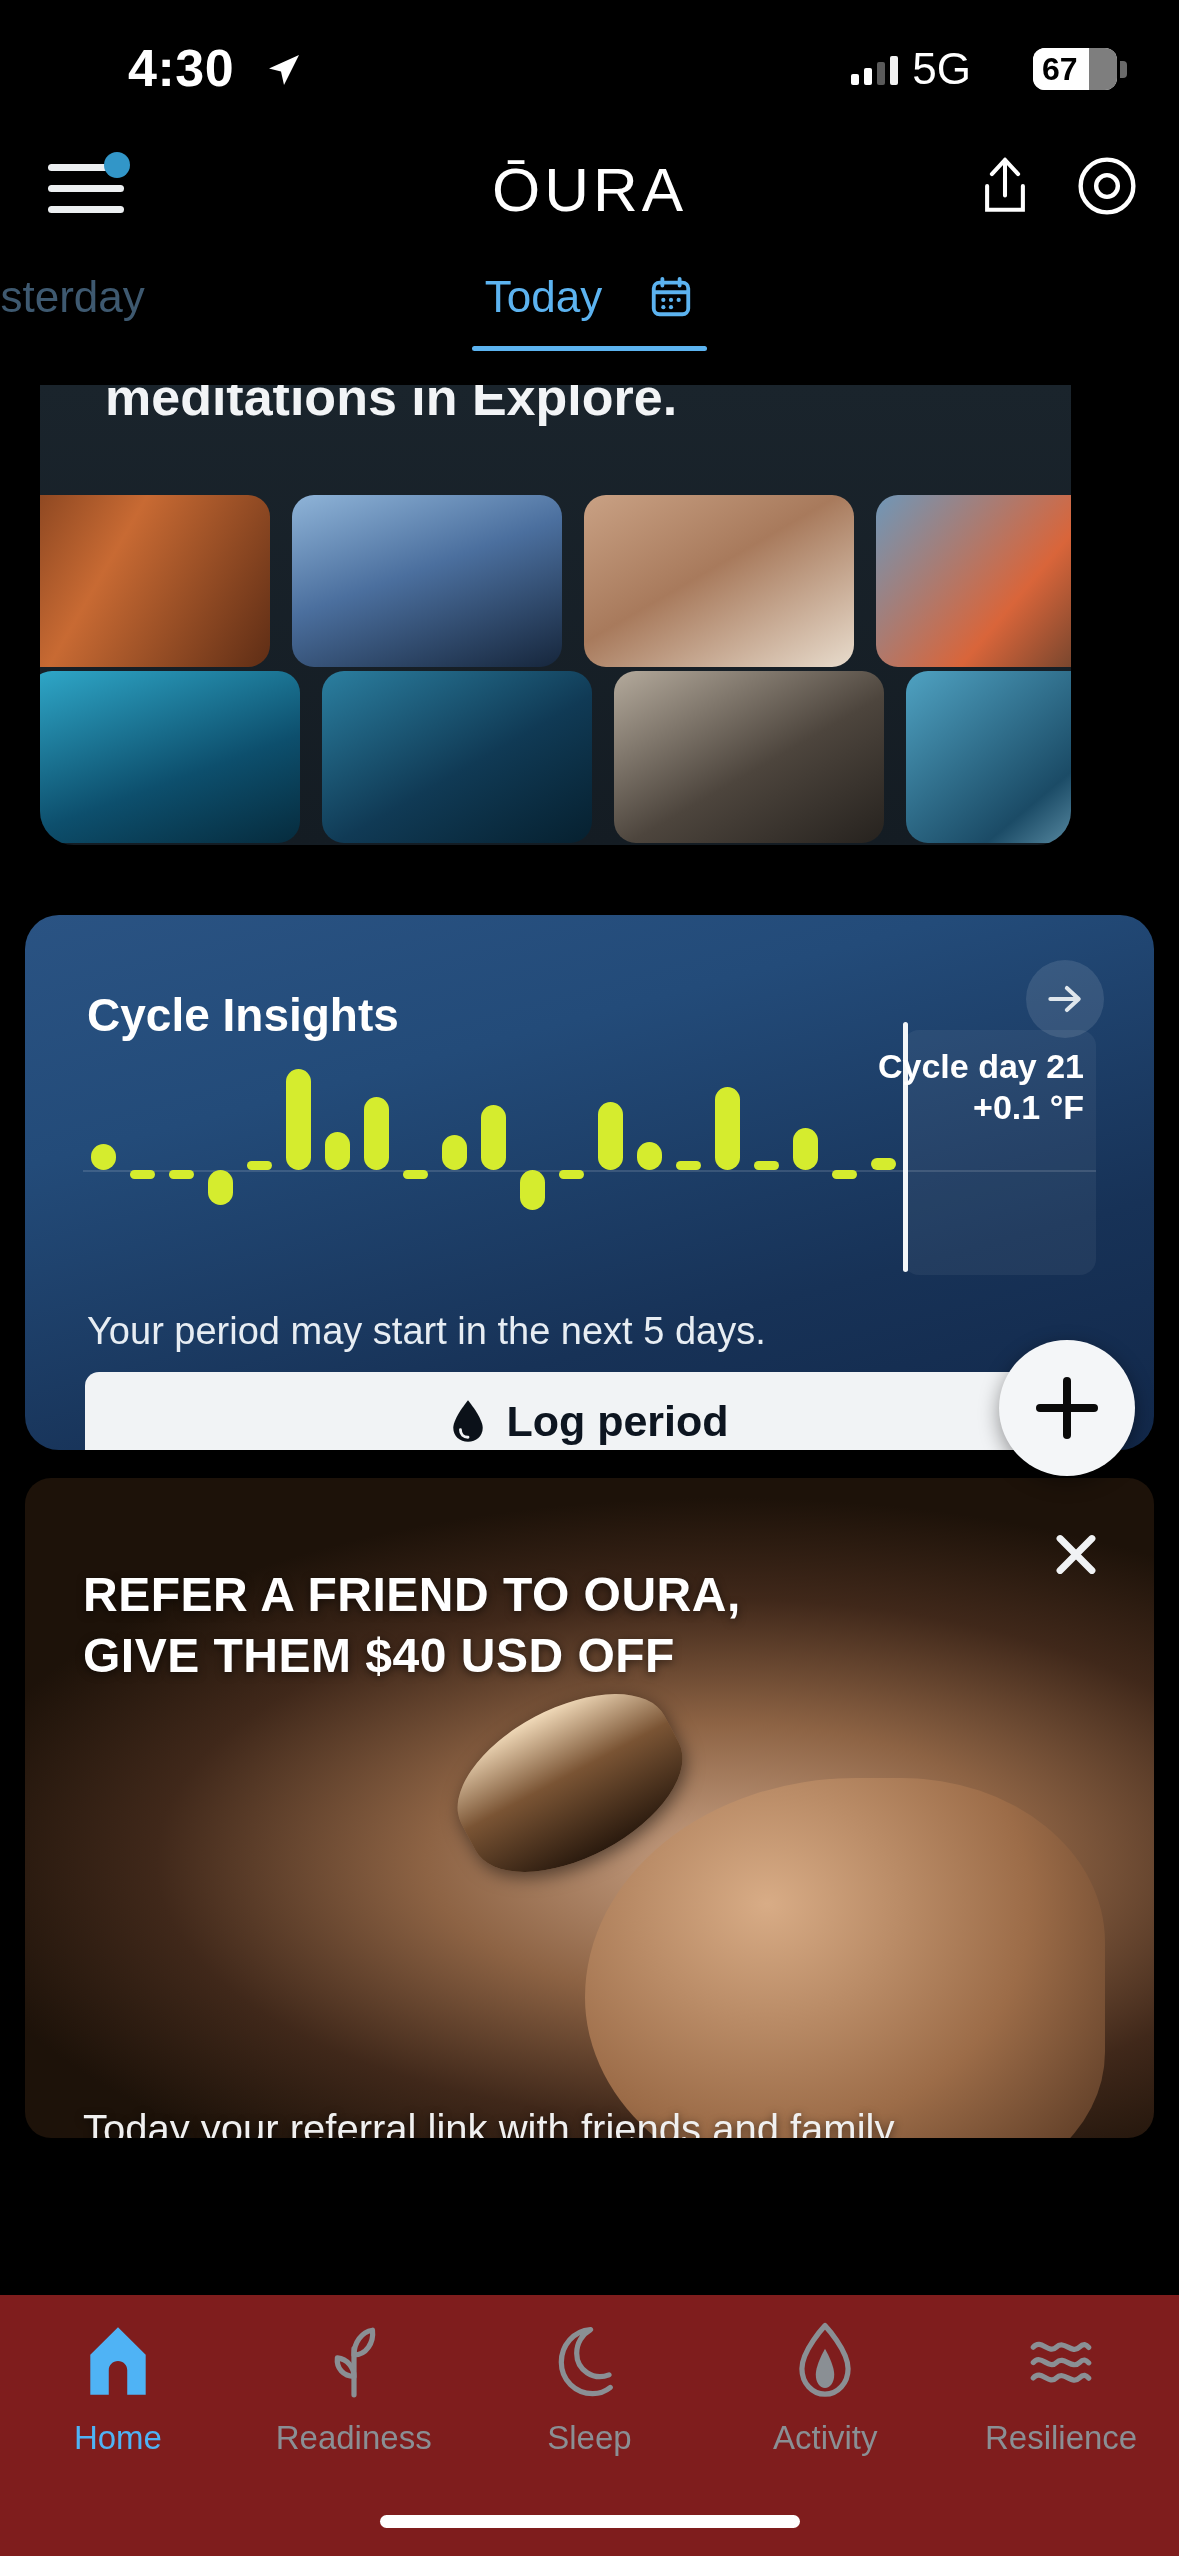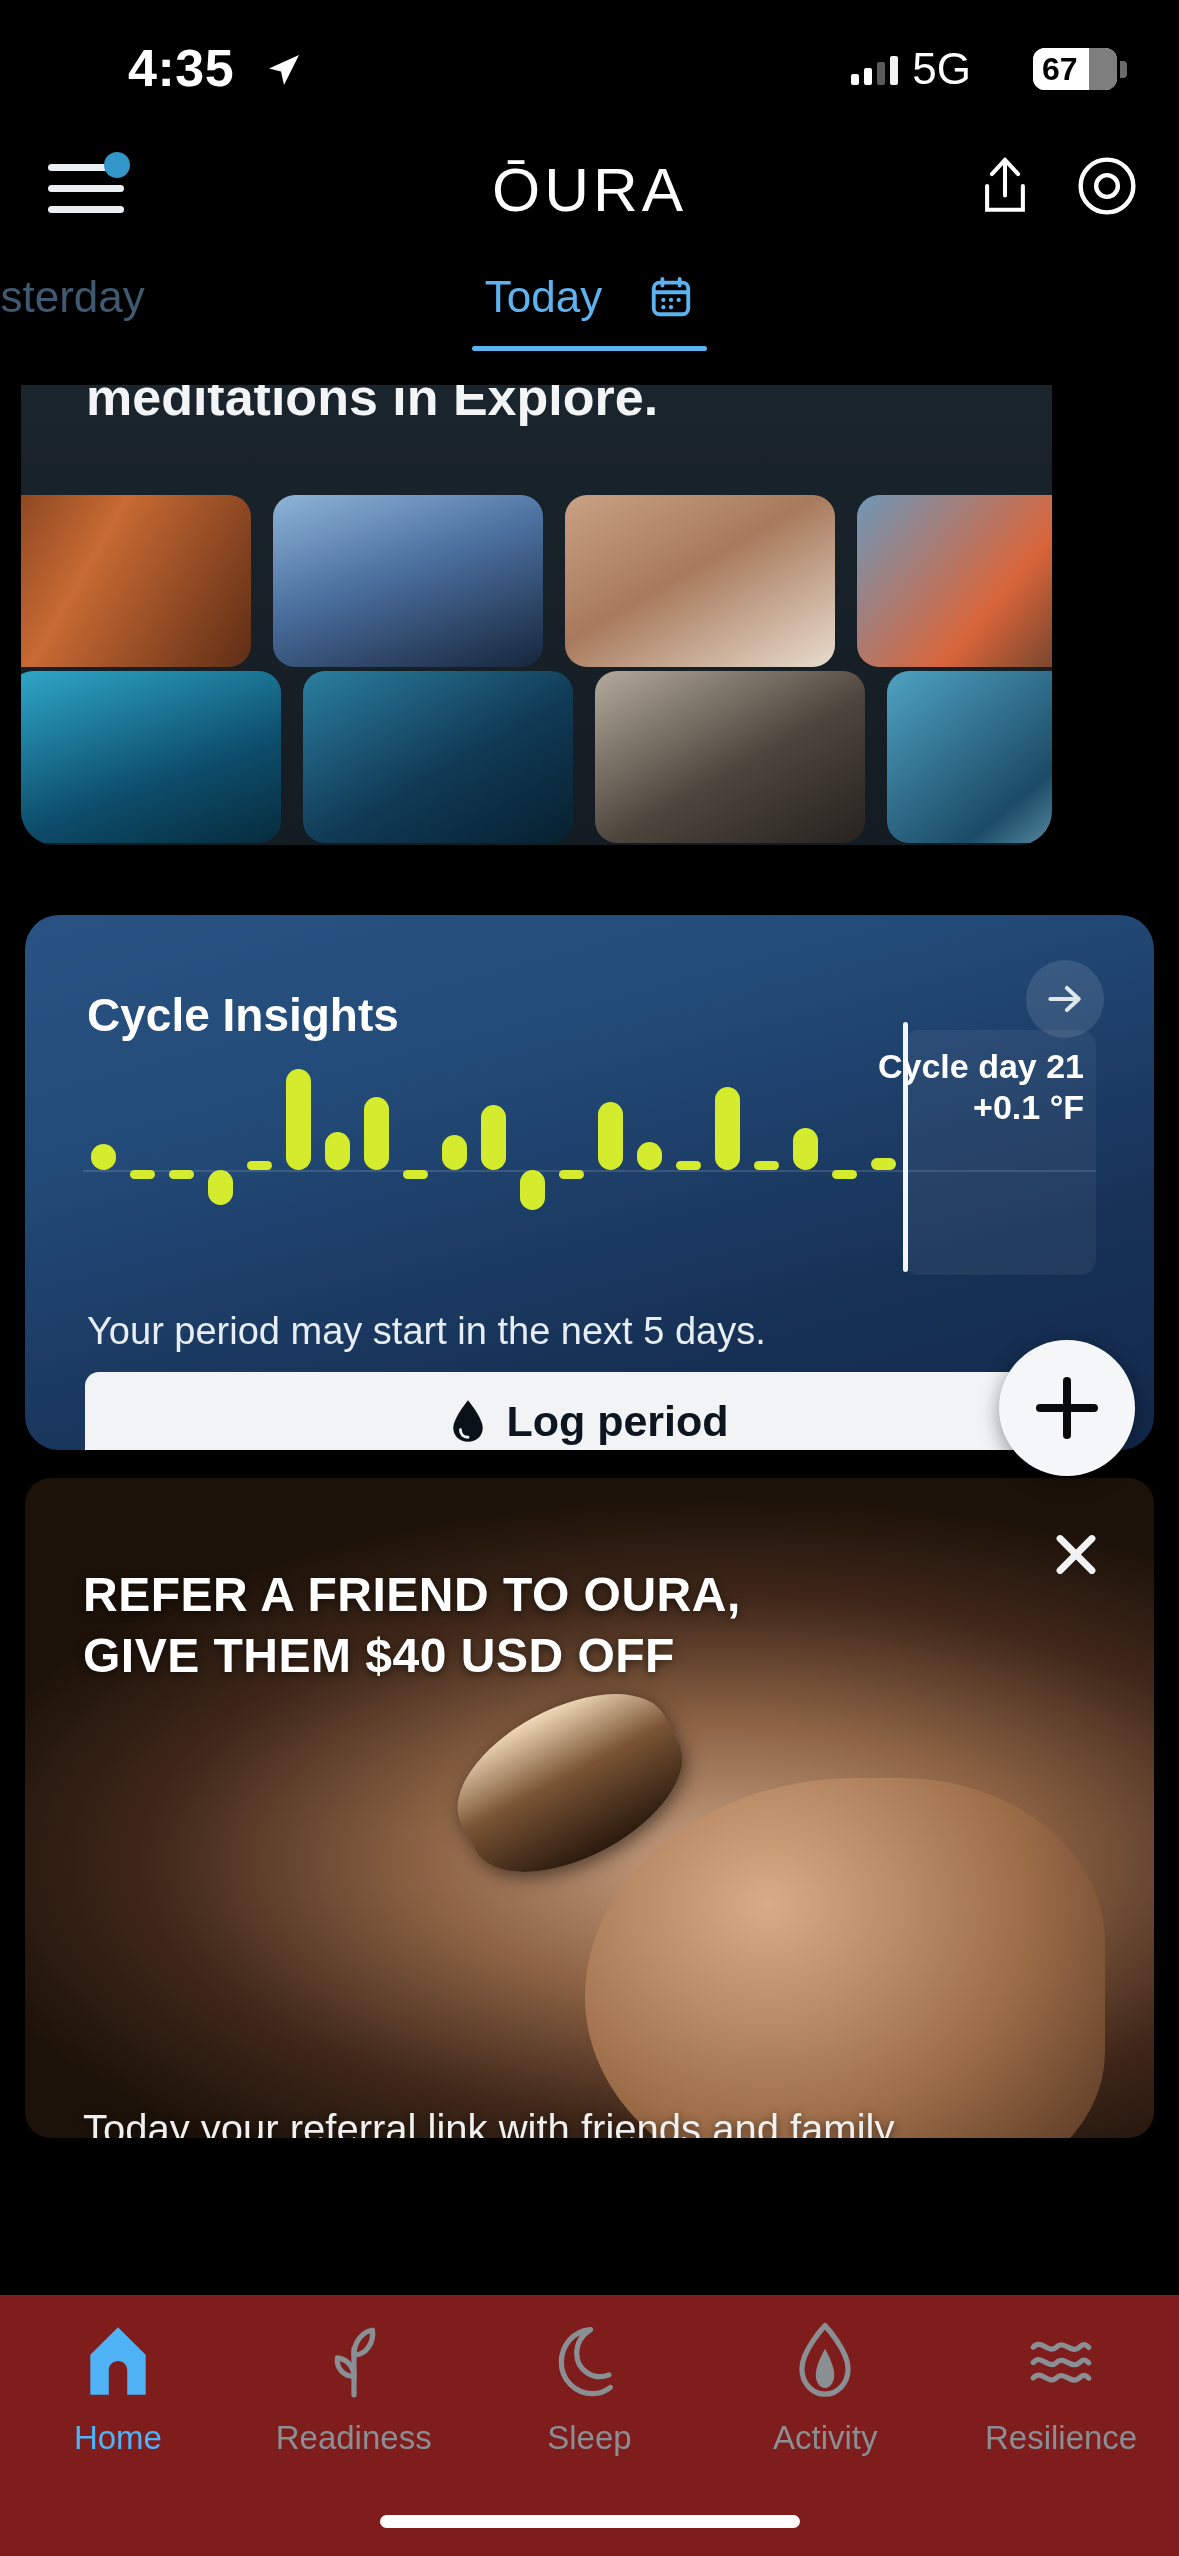--- a/index.html
+++ b/index.html
@@ -59,21 +59,21 @@
   }
   .daytab.prev { left:-24px; top:22px; color:#3e5970; }
   .daytab.cur { left:0; right:0; top:22px; justify-content:center; color:#5cb3f0;gap:46px; }
   .tab-underline { position:absolute; left:472px; top:96px; width:235px; height:5px; background:#5cb3f0; border-radius:3px; }
 
   
   .body { position:absolute; top:385px; left:0; width:1179px; height:1910px; overflow:hidden; }
 
   
   .medcard {
-    position:absolute; left:21px; top:0; width:1031px; height:460px;
+    position:absolute; left:40px; top:0; width:1031px; height:460px;
     background:linear-gradient(180deg,#1a242c 0%, #141c23 100%);
     border-radius:0 0 34px 34px; overflow:hidden;
   }
   .medcard .headline {
     position:absolute; left:65px; top:-18px; font-size:52px; font-weight:700; color:#f2f4f6;
     white-space:nowrap;
   }
   .thumbrow { position:absolute; left:0; width:1179px; display:flex; gap:22px; }
   .thumbrow.r1 { top:110px; left:-40px; }
   .thumbrow.r2 { top:286px; left:-10px; }
@@ -178,21 +178,21 @@
     position:absolute; left:50%; transform:translateX(-50%); bottom:28px;
     width:420px; height:13px; background:#fff; border-radius:8px;
   }
 </style>
 </head>
 <body>
 
 <div class="screen">
 
   <div class="statusbar">
-    <div class="sb-time">4:35</div>
+    <div class="sb-time">4:30</div>
     <svg class="sb-loc" viewBox="0 0 24 24">
       <path d="M22 2 L2 11 L10 13 L12 22 Z" fill="#fff"></path>
     </svg>
     <div class="sb-right">
       <div class="sb-signal">
           <i></i>
           <i></i>
           <i></i>
           <i></i>
         </div>

